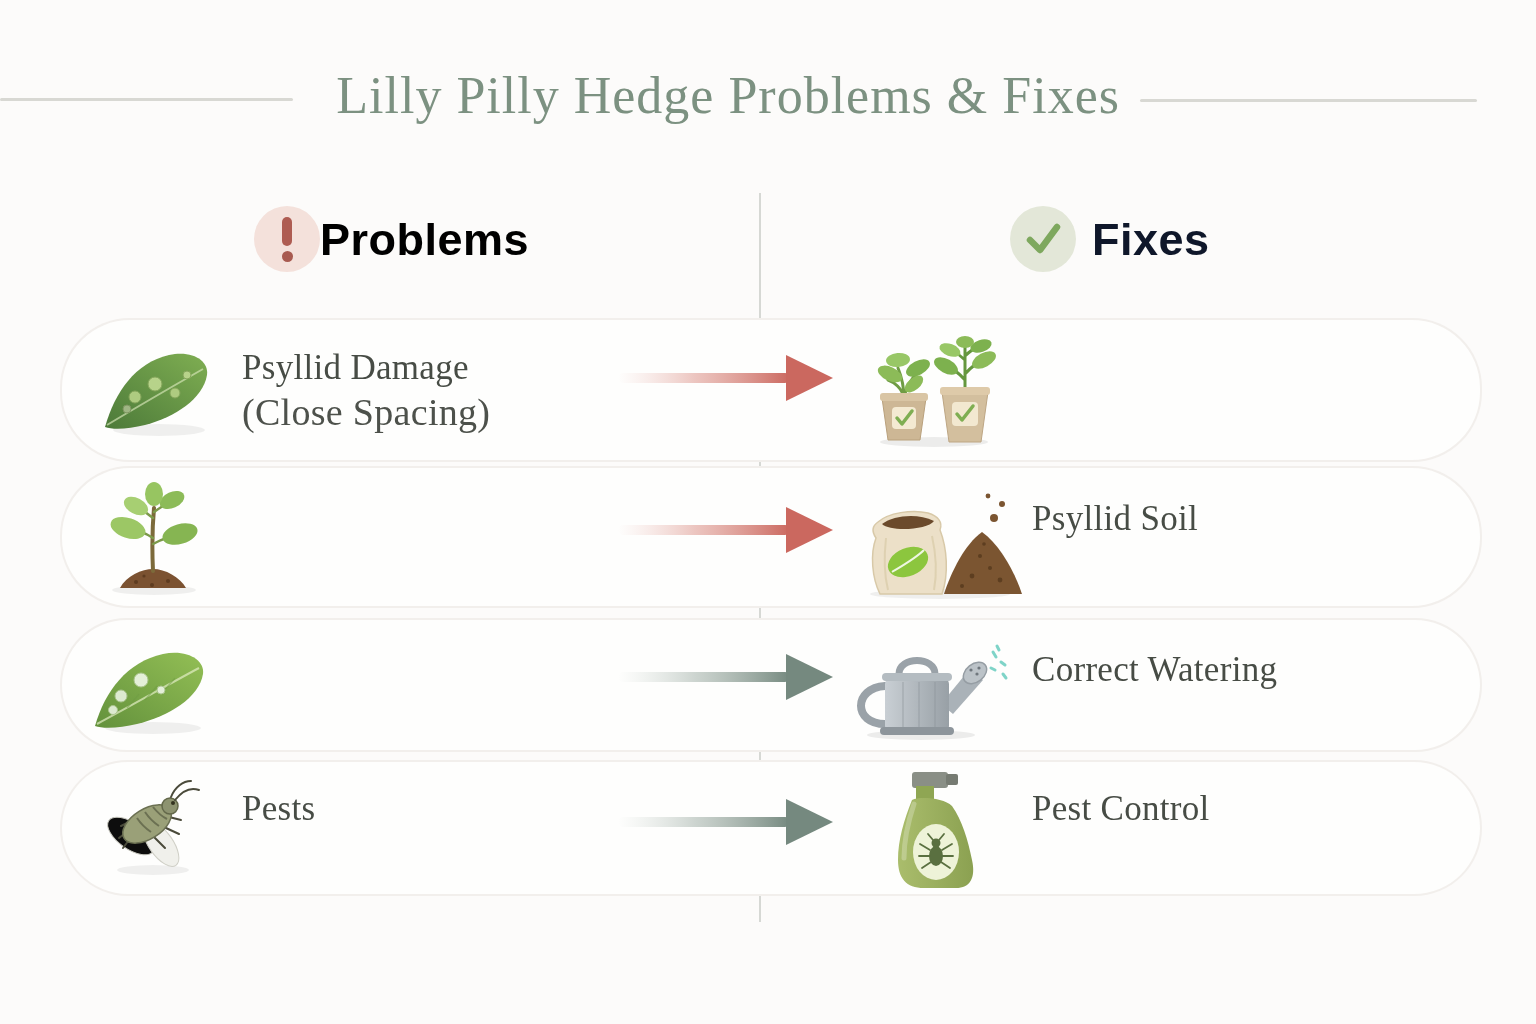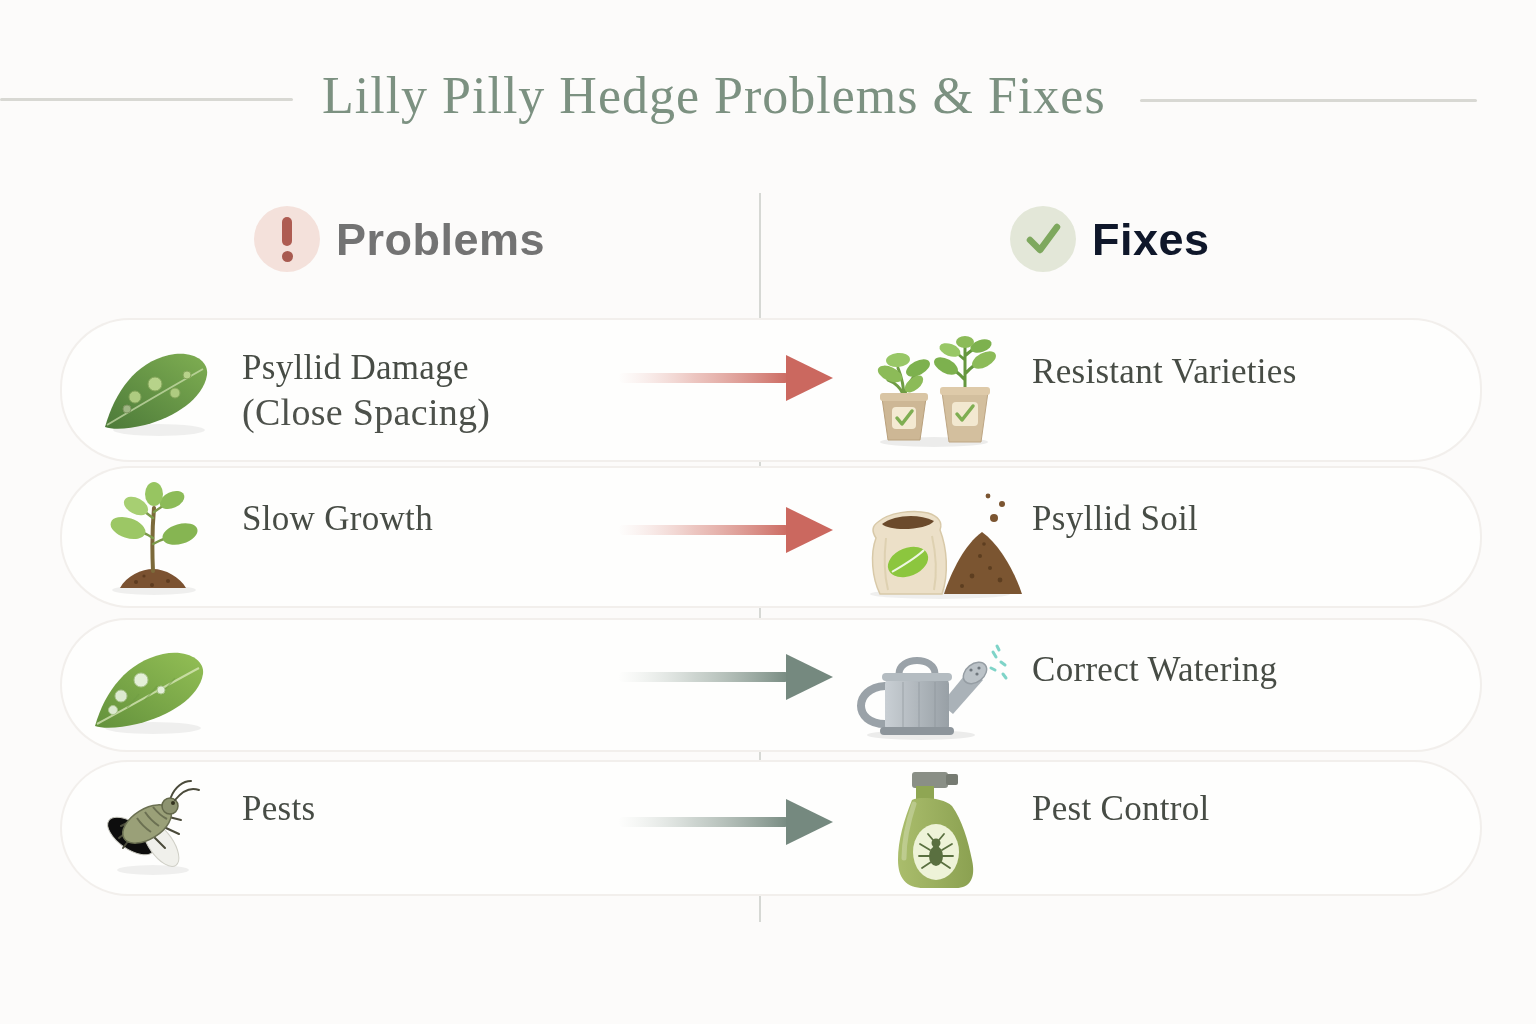--- a/index.html
+++ b/index.html
@@ -6,33 +6,33 @@
   body{
     width:1536px;height:1024px;position:relative;overflow:hidden;
     background:#fcfbfa;
     font-family:"Liberation Serif", serif;
   }
   
   .title-line{position:absolute;height:3px;background:#d8d8d3;border-radius:2px;}
   .title-line.left{left:0;top:98px;width:293px;}
   .title-line.right{left:1140px;top:99px;width:337px;}
   .page-title{
-    position:absolute;left:322px;top:66px;width:790px;text-align:left;
+    position:absolute;left:330px;top:66px;width:790px;text-align:right;
     font-size:52px;color:#7c9181;letter-spacing:1px;font-weight:500;
   }
   
   .badge{position:absolute;width:66px;height:66px;border-radius:50%;
     display:flex;flex-direction:column;align-items:center;justify-content:center;}
   .badge.problems{left:254px;top:206px;background:#f4e1db;}
   .badge.fixes{left:1010px;top:206px;background:#e3e7d8;}
   .excl-bar{width:10px;height:29px;border-radius:5px;background:#ae5c52;}
   .excl-dot{width:11px;height:11px;border-radius:50%;background:#a85a50;margin-top:5px;}
   .col-label{position:absolute;font-family:"Liberation Sans",sans-serif;
     font-weight:600;font-size:45px;line-height:1;}
-  .col-label.problems{left:336px;top:217px;color:#737373;letter-spacing:0.5px;}
+  .col-label.problems{left:320px;top:217px;color:#000000;letter-spacing:0.5px;}
   .col-label.fixes{left:1092px;top:217px;color:#0f172a;letter-spacing:0.5px;}
   
   .divider{position:absolute;left:759px;top:193px;width:2px;height:729px;background:#d6d8d4;}
   
   .card{position:absolute;left:60px;width:1418px;border:2px solid rgba(212,200,194,0.28);
     border-radius:70px;background:#fefefd;}
   .card.r1{top:318px;height:140px;}
   .card.r2{top:466px;height:138px;}
   .card.r3{top:618px;height:130px;}
   .card.r4{top:760px;height:132px;}
@@ -135,21 +135,20 @@
       <ellipse cx="86" cy="14" rx="11" ry="6" fill="#98c766" transform="rotate(20 86 14)"></ellipse>
       <ellipse cx="117" cy="10" rx="11" ry="6" fill="#7db14e" transform="rotate(-18 117 10)"></ellipse>
       <ellipse cx="101" cy="6" rx="9" ry="6" fill="#8cbb58"></ellipse>
 
       <path d="M78,56 L124,56 L117,106 L85,106 Z" fill="#d3bf9e" stroke="#bda684" stroke-width="1"></path>
       <rect x="76" y="51" width="50" height="8" rx="3" fill="#decaa9"></rect>
       <rect x="88" y="66" width="26" height="24" rx="4" fill="#f2e8d0"></rect>
       <path d="M93,78 L98,84 L109,70" stroke="#7fae52" stroke-width="3.5" fill="none" stroke-linecap="round" stroke-linejoin="round"></path>
     </svg>
   </div>
-  <div class="row-label right-label" style="top:32px">Resistant Varieties</div>
 </div>
 <svg class="arrow a1" viewBox="0 0 215 48">
   <rect x="0" y="19" width="172" height="10" rx="5" fill="url(#gpink)"></rect>
   <polygon points="168,1 168,47 215,24" fill="#cb685f"></polygon>
 </svg>
 
 <div class="card r2">
   <div class="icon-box" style="left:30px;top:10px">
     <svg width="125" height="118" viewBox="0 0 125 118">
       <ellipse cx="62" cy="112" rx="42" ry="5" fill="#000" opacity="0.06"></ellipse>
@@ -160,21 +159,20 @@
         <circle cx="52" cy="98" r="1.6" fill="#5e3c20"></circle>
       <path d="M61,93 C60,72 60,52 62,30" stroke="#7c6a3a" stroke-width="4" fill="none" stroke-linecap="round"></path>
       <path d="M61,60 C52,54 44,52 38,52 M61,66 C72,60 80,58 86,58 M61,40 C54,34 50,32 46,30 M62,34 C70,28 74,26 78,24" stroke="#7c9a4a" stroke-width="2.5" fill="none" stroke-linecap="round"></path>
       <ellipse cx="36" cy="50" rx="18" ry="10" fill="#9cc765" transform="rotate(18 36 50)"></ellipse>
       <ellipse cx="88" cy="56" rx="18" ry="10" fill="#86b552" transform="rotate(-16 88 56)"></ellipse>
       <ellipse cx="44" cy="28" rx="13" ry="8" fill="#a7cf72" transform="rotate(28 44 28)"></ellipse>
       <ellipse cx="80" cy="22" rx="13" ry="8" fill="#8cbb58" transform="rotate(-24 80 22)"></ellipse>
       <ellipse cx="62" cy="16" rx="9" ry="12" fill="#97c561"></ellipse>
     </svg>
   </div>
-  <div class="row-label left-label" style="top:31px">Slow Growth</div>
 
   <div class="icon-box" style="left:790px;top:12px">
     <svg width="175" height="120" viewBox="0 0 175 120">
       <ellipse cx="88" cy="114" rx="70" ry="5" fill="#000" opacity="0.06"></ellipse>
 
       <path d="M92,114 L170,114 C162,90 147,64 130,52 C113,64 99,92 92,114 Z" fill="#7b5531"></path>
       <circle cx="120" cy="96" r="2.4" fill="#5d3e20"></circle>
         <circle cx="138" cy="88" r="2" fill="#5d3e20"></circle>
       <circle cx="128" cy="76" r="2" fill="#5d3e20"></circle>
         <circle cx="148" cy="100" r="2.4" fill="#5d3e20"></circle>

